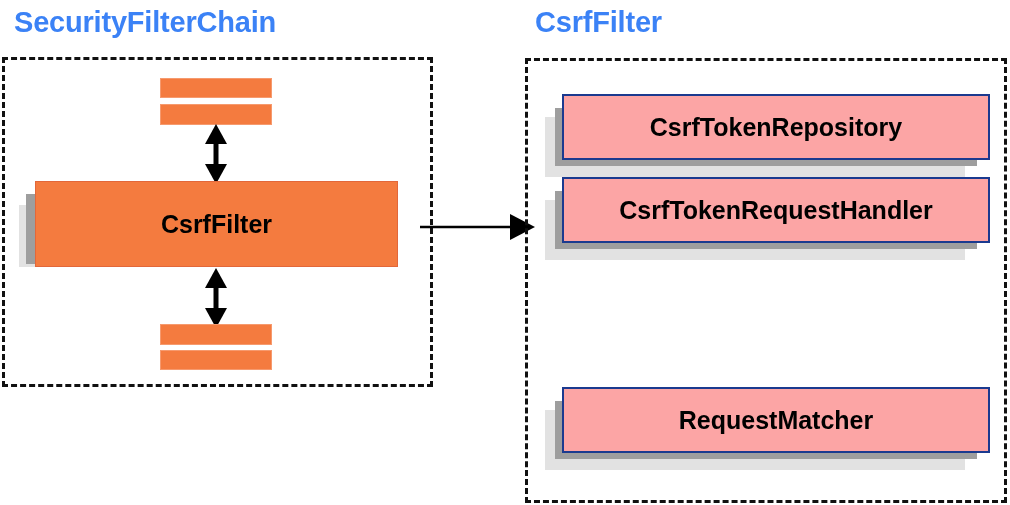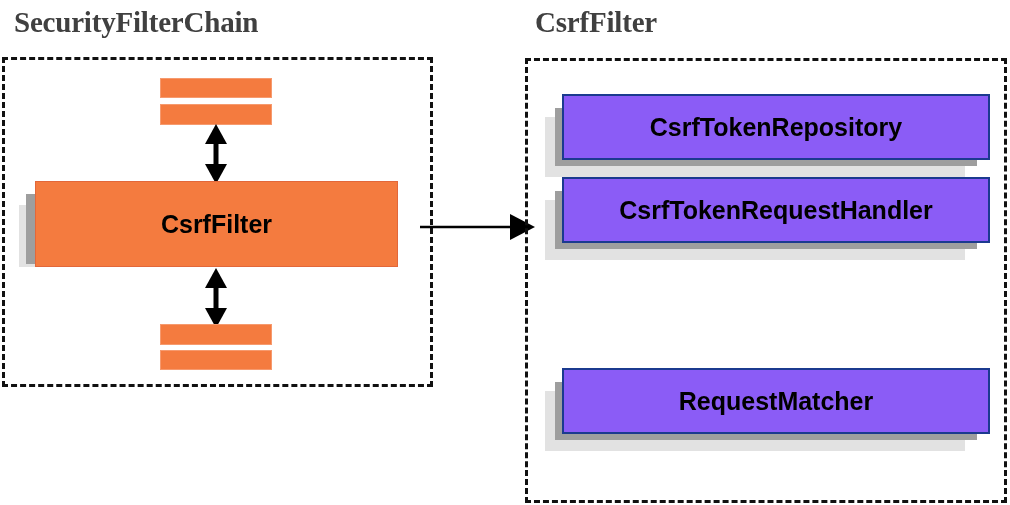--- a/index.html
+++ b/index.html
@@ -21,24 +21,23 @@
     width: 1010px;
     height: 505px;
   }
 
   
   .panel-title {
     position: absolute;
     font-weight: bold;
     font-size: 29px;
     line-height: 30px;
-    color: #404040;
+    color: #3b82f6;
     white-space: nowrap;
     letter-spacing: -0.2px;
-    font-family: Liberation Serif, serif;
   }
   #title-left  { left: 14px;  top: 7px; }
   #title-right { left: 535px; top: 7px; }
 
   
   .panel-box {
     position: absolute;
     border: 3px dashed #111111;
     box-sizing: border-box;
     background: transparent;
@@ -97,37 +96,37 @@
 
   
   #arrow-link { position: absolute; left: 420px; top: 208px; width: 115px; height: 38px; }
 
   
   .node-blue { width: 450px; height: 88px; left: 545px; }
   .node-blue .shade-back { left: 0px;  top: 23px; width: 420px; height: 60px; }
   .node-blue .shade-mid  { left: 10px; top: 14px; width: 422px; height: 58px; }
   .node-blue .face {
     left: 17px; top: 0px; width: 428px; height: 66px;
-    background: #8b5cf6;
+    background: #fca5a5;
     border: 2px solid #1b3a8f;
     display: flex;
     align-items: center;
     justify-content: center;
     text-align: center;
   }
   .node-blue .face .node-label {
     font-size: 25px;
     font-weight: bold;
     color: #000000;
     white-space: nowrap;
   }
   #node-blue-0 { top: 94px; }
   #node-blue-1 { top: 177px; }
   #node-blue-2 { top: 292px; }
-  #node-blue-3 { top: 368px; }
+  #node-blue-3 { top: 387px; }
 </style>
 </head>
 <body>
 
 <div class="stage">
 
   <div class="panel-title" id="title-left">SecurityFilterChain</div>
 
   <div class="panel-title" id="title-right">CsrfFilter</div>
 

